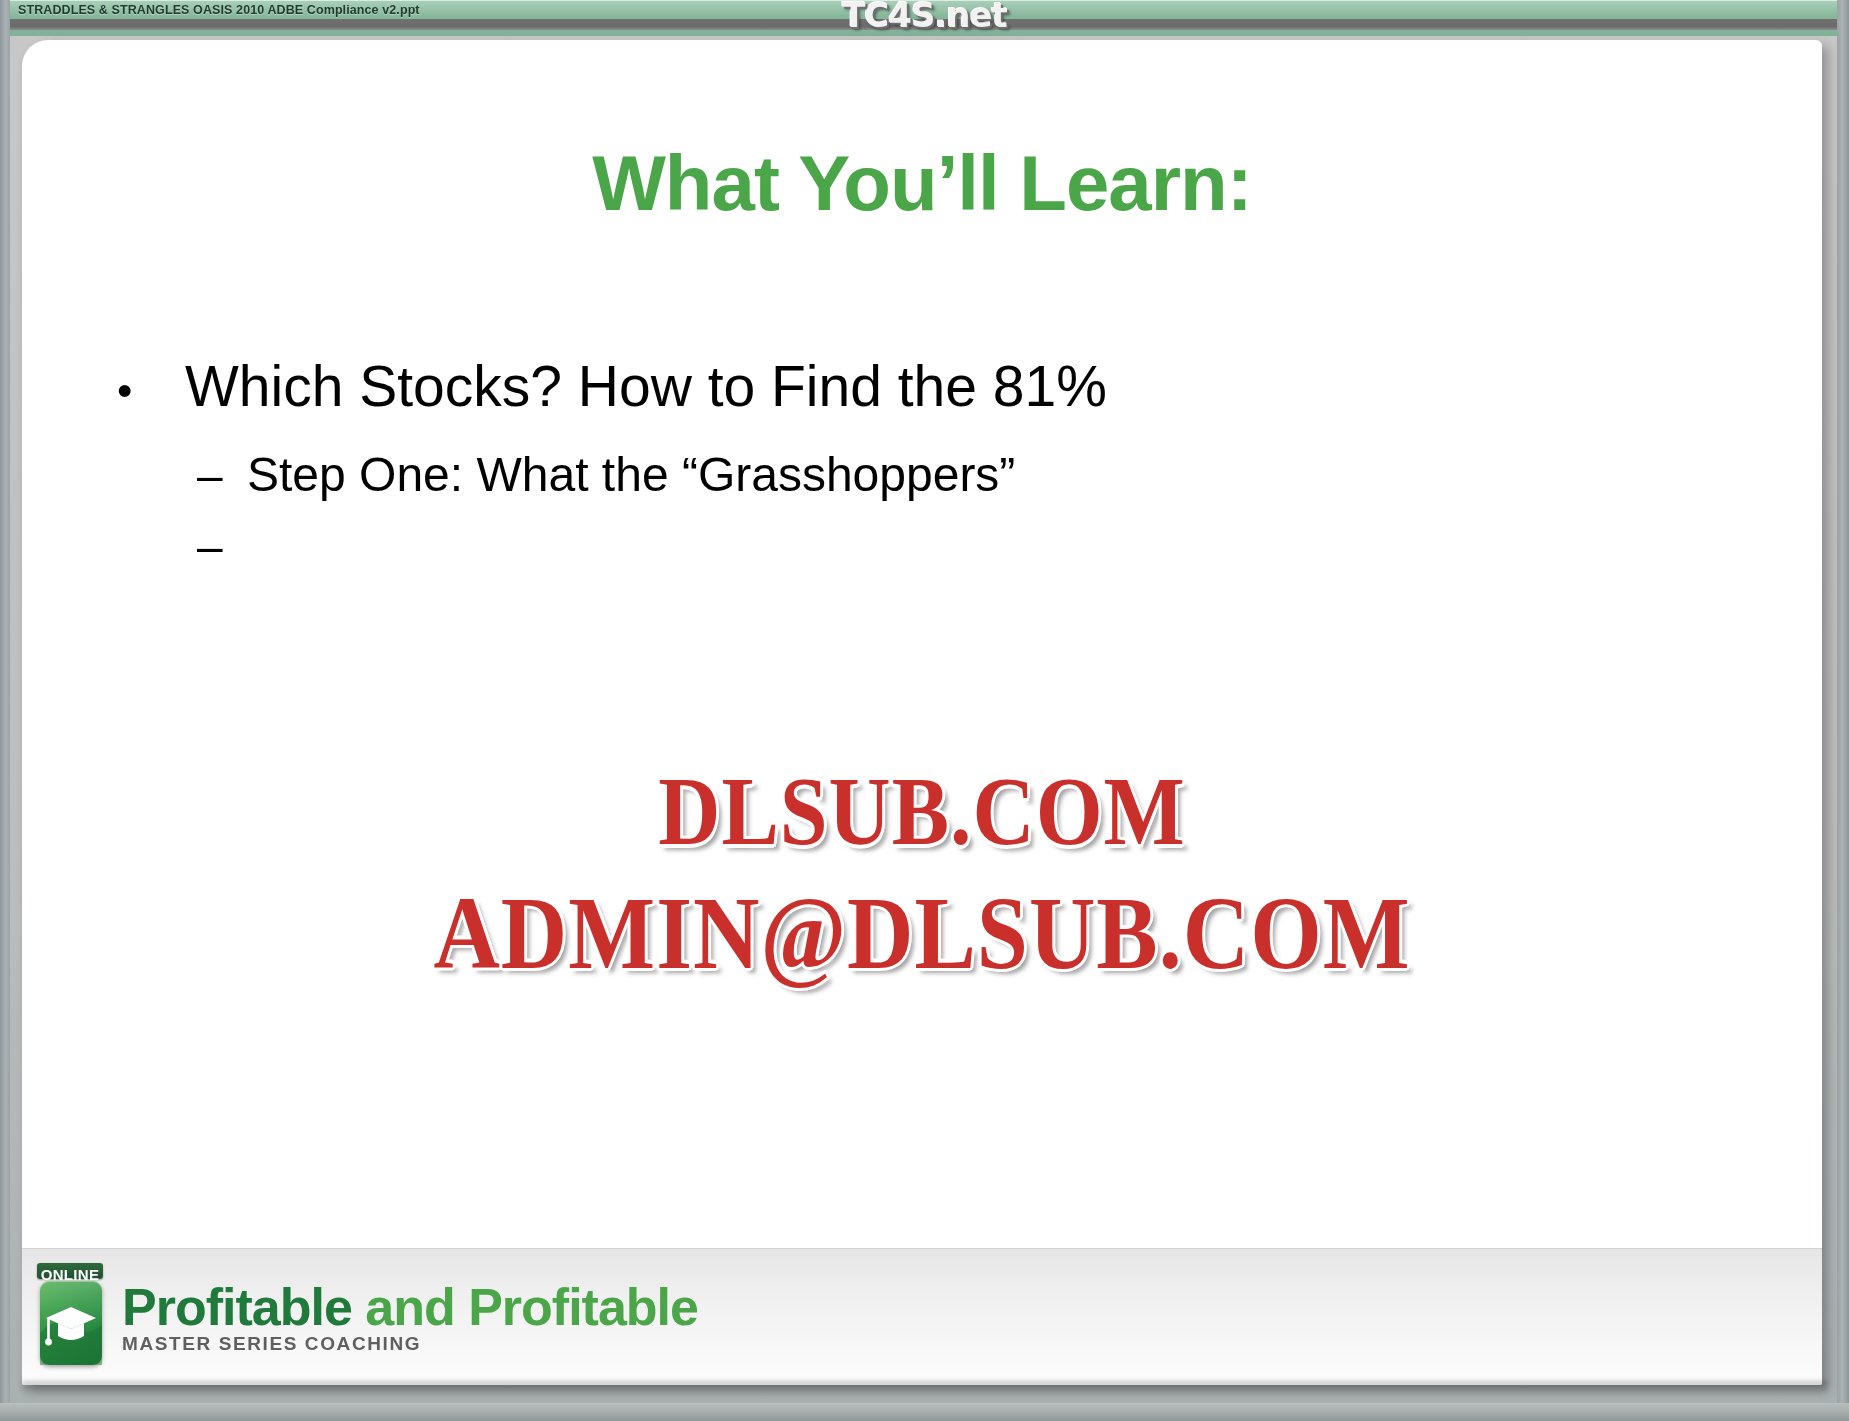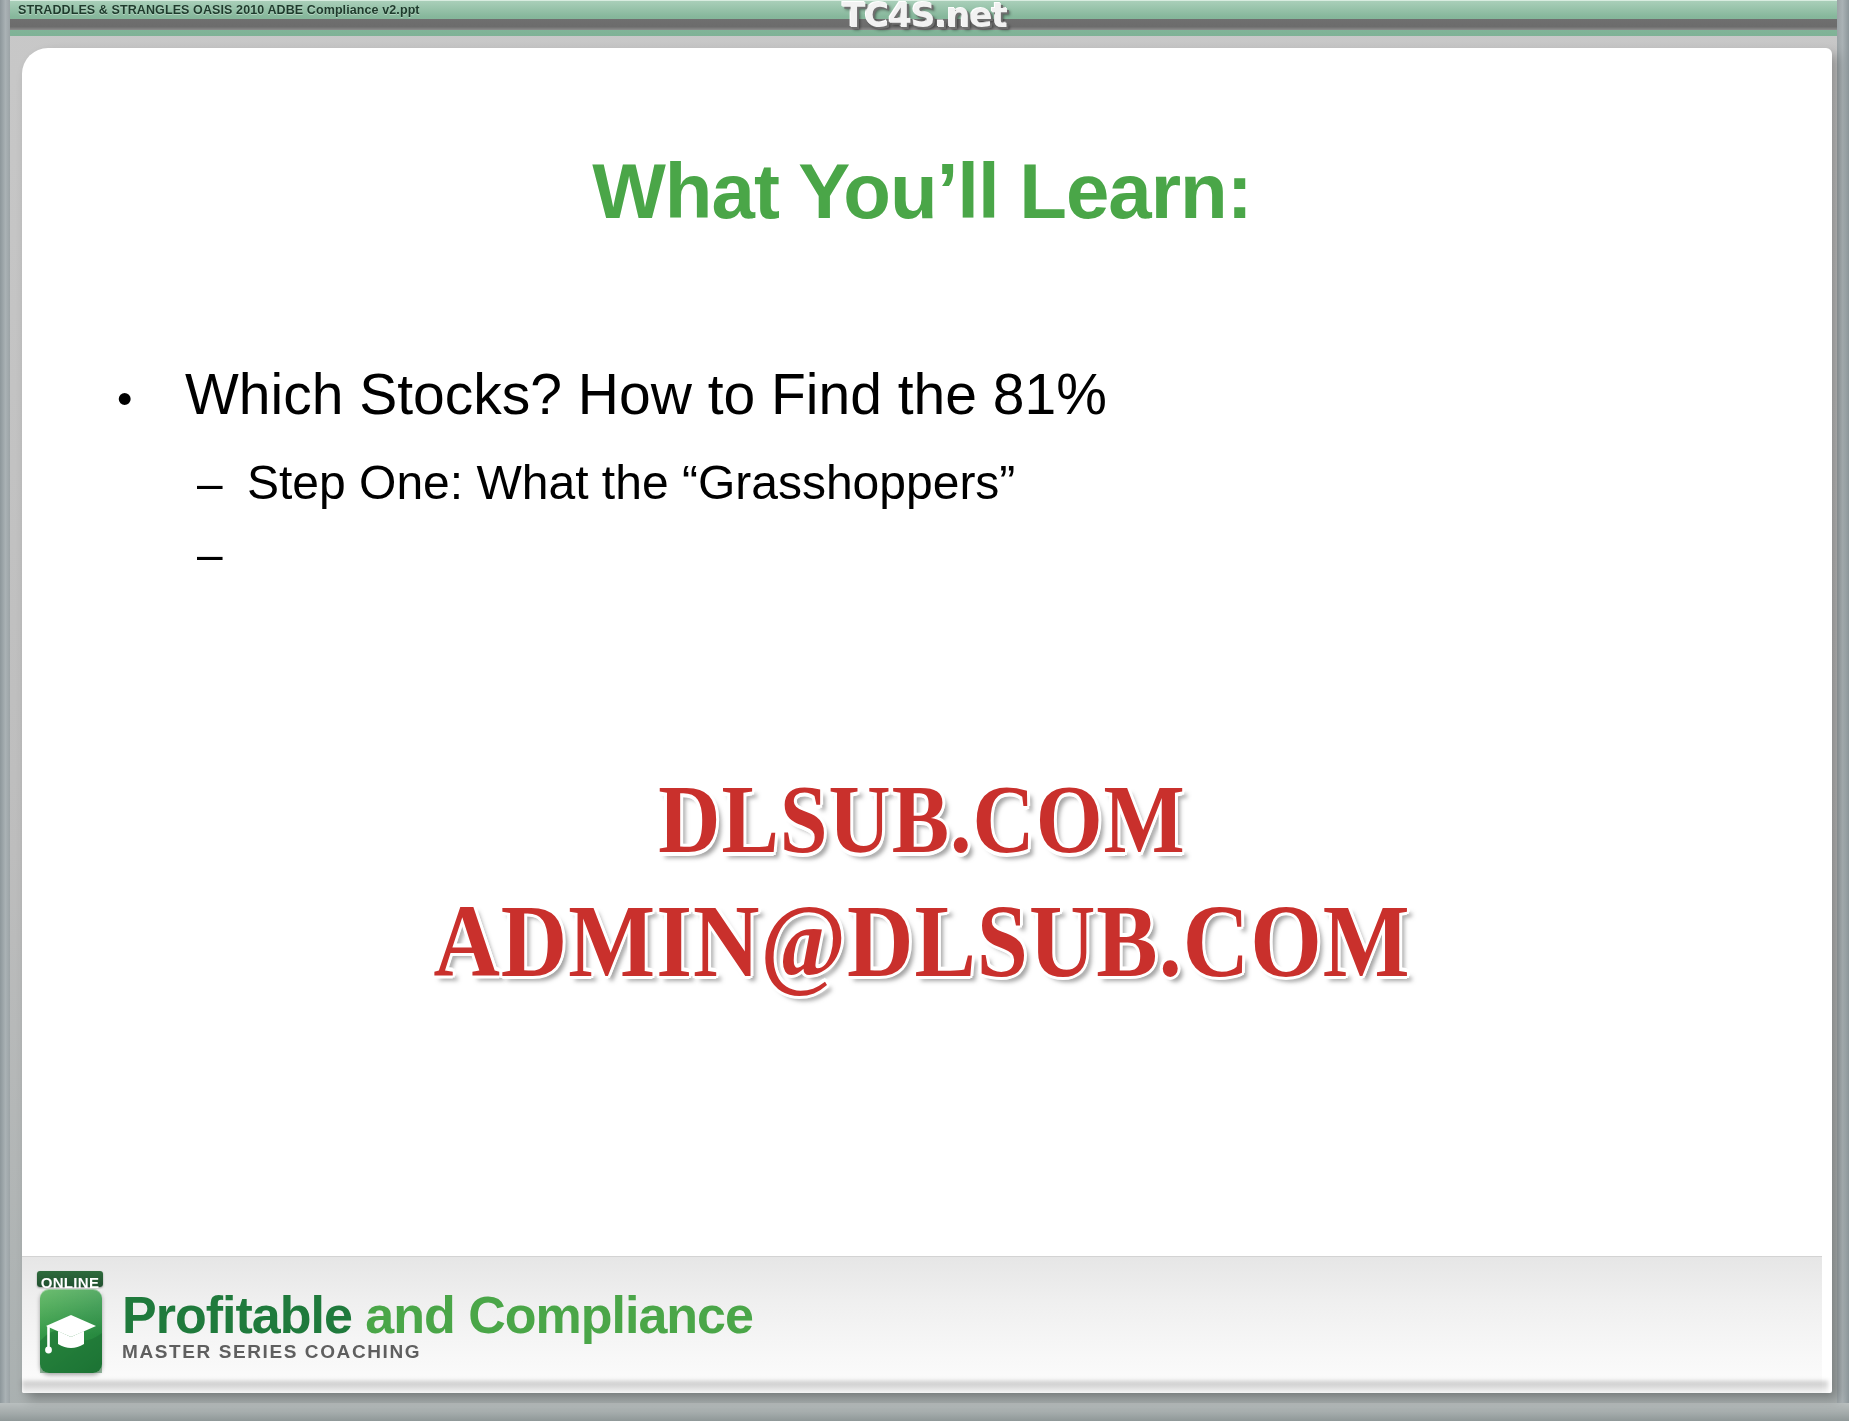--- a/index.html
+++ b/index.html
@@ -88,28 +88,27 @@
       3px 3px 3px rgba(0,0,0,0.45),
       -1px -1px 0 #ffffff;
     pointer-events: none;
     z-index: 40;
   }
 
   
   #slide {
     position: absolute;
     left: 22px;
-    top: 48px;
+    top: 40px;
     width: 1800px;
     height: 1345px;
     background: #ffffff;
     border-radius: 26px 6px 2px 2px;
     box-shadow: 6px 6px 12px rgba(0,0,0,0.28);
     overflow: hidden;
-    padding-left: 10px;
   }
 
   
   #slide-title {
     position: absolute;
     left: 0;
     top: 98px;
     width: 1800px;
     text-align: center;
     font-family: "Liberation Sans", sans-serif;
@@ -340,21 +339,21 @@
               <polygon points="31,26 56,37 31,48 6,37" fill="#ffffff"></polygon>
               <path d="M18 42 L18 55 Q31 63 44 55 L44 42 L31 48 Z" fill="#ffffff"></path>
               <rect x="7.2" y="37" width="2.6" height="22" fill="#ffffff"></rect>
               <circle cx="8.5" cy="61" r="3.4" fill="#ffffff"></circle>
             </svg>
           </div>
         </div>
 
         <div id="logo-words">
           <div id="logo-wordmark">
-            <span class="logo-dark">Profitable</span><span class="logo-light"> and Compliance</span>
+            <span class="logo-dark">Profitable</span><span class="logo-light"> and Profitable</span>
           </div>
           <div id="logo-subline">MASTER SERIES COACHING</div>
         </div>
 
       </div>
     </div>
 
   </div>
 
   <div id="page-shadow"></div>

